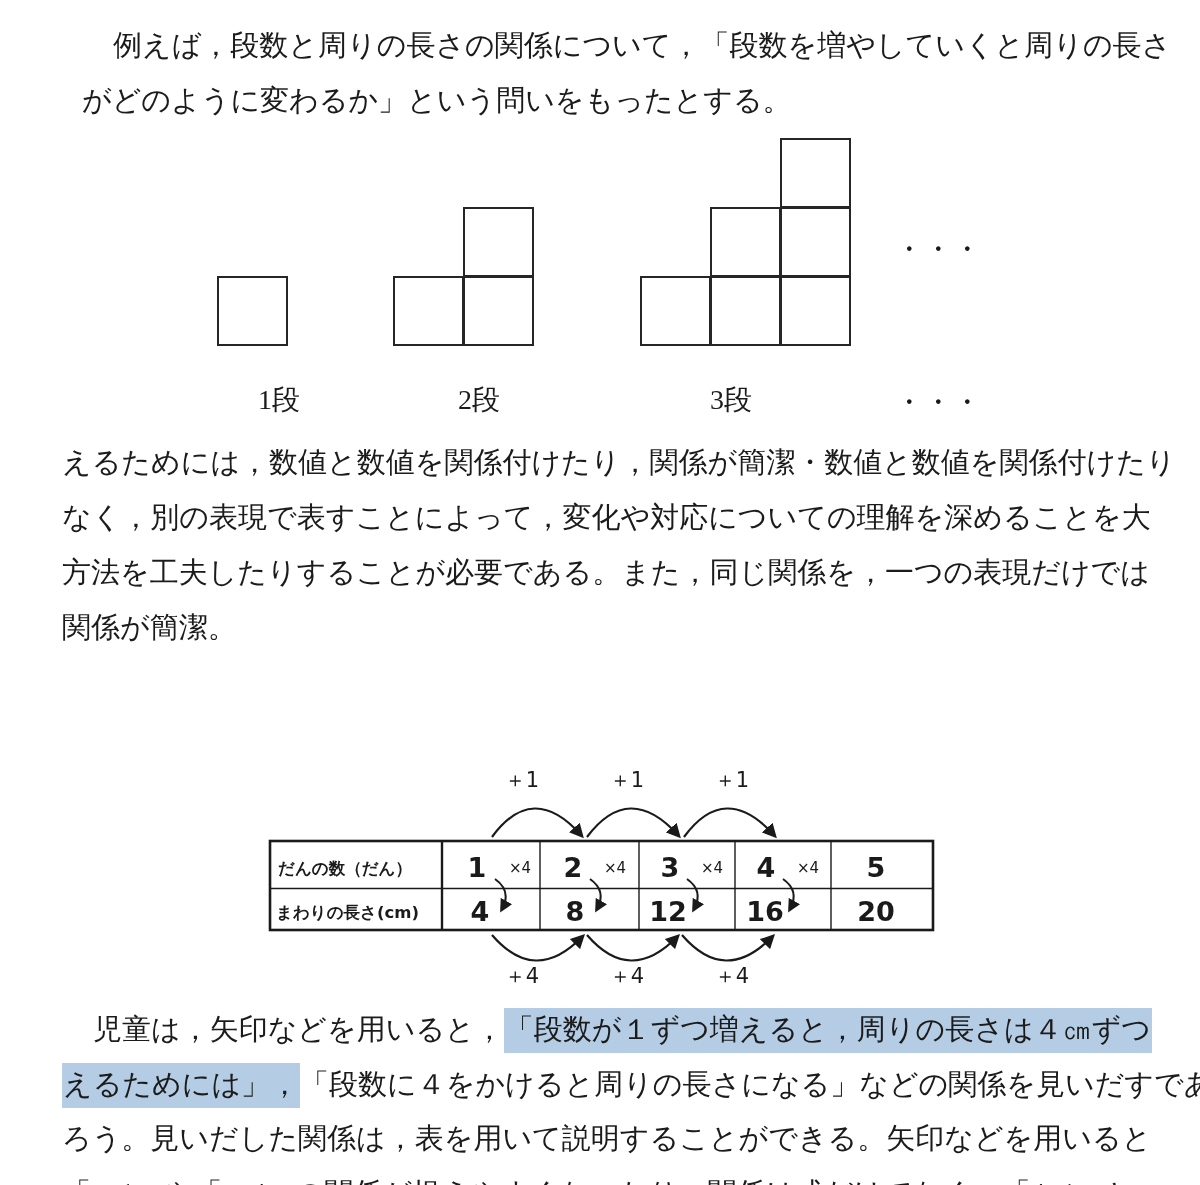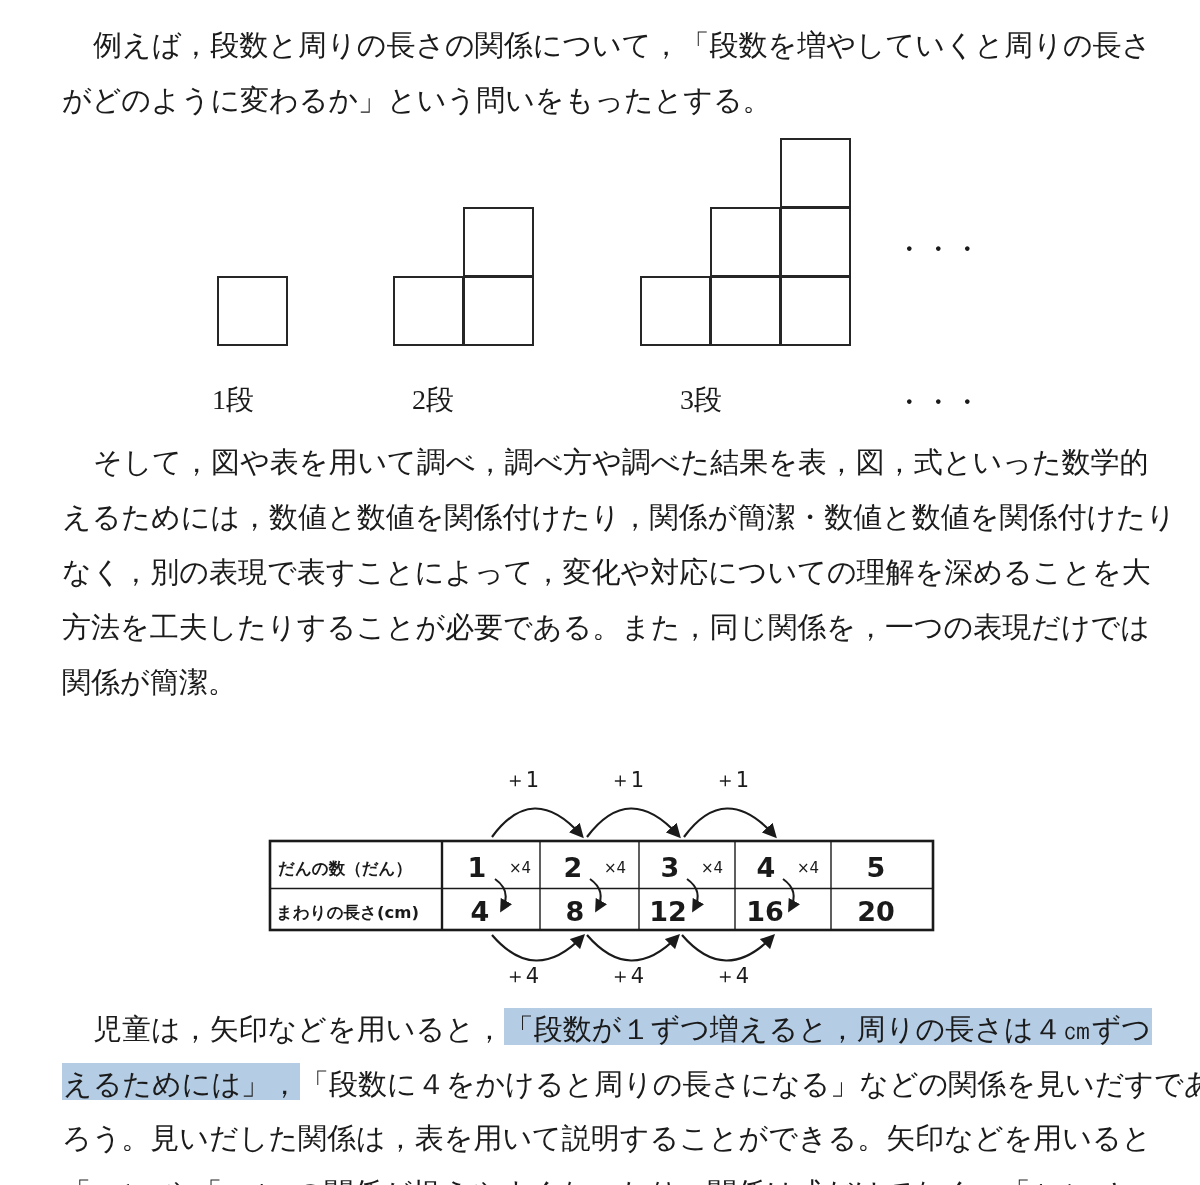--- a/index.html
+++ b/index.html
@@ -1,28 +1,28 @@
 <!DOCTYPE html>
 <html><head>
 <meta charset="utf-8">
 <style>
   html,body{margin:0;padding:0;background:#ffffff;}
   .page{
     position:relative;width:1200px;height:1185px;background:#ffffff;overflow:hidden;
     font-family:"Liberation Serif","DejaVu Serif",serif;color:#1b1b1b;
   }
   .para{position:absolute;left:62px;width:1076px;font-size:29px;line-height:55px;white-space:nowrap;}
-  .p1{top:18px;}
+  .p1{top:18px;margin-left:20px;}
   .p2{top:435px;}
   .p3{top:1002px;line-height:54.5px;}
   .indent{text-indent:31px;}
-  .hl{background:#b4cce4;padding:5px 1px 0 1px;}
+  .hl{background:#b4cce4;padding:5px 1px 8px 1px;}
   
   .sq{position:absolute;width:71px;height:70px;box-sizing:border-box;border:2px solid #262626;background:#ffffff;}
-  .stair-label{position:absolute;top:381px;font-size:28px;}
+  .stair-label{position:absolute;top:381px;font-size:28px;margin-left:46px;}
   .dots{position:absolute;font-size:24px;letter-spacing:5px;font-weight:bold;color:#1a1a1a;}
   
   .tablefig{position:absolute;left:255px;top:757px;}
   .tbl-header{font:bold 16.5px "DejaVu Sans","Liberation Sans",sans-serif;fill:#1a1a1a;}
   .tbl-num{font:bold 27px "DejaVu Sans","Liberation Sans",sans-serif;fill:#1a1a1a;text-anchor:middle;}
   .arc-label{font:21px "DejaVu Sans","Liberation Sans",sans-serif;fill:#1a1a1a;text-anchor:middle;}
   .x4-label{font:15px "DejaVu Sans","Liberation Sans",sans-serif;fill:#1a1a1a;text-anchor:middle;}
   .arc{fill:none;stroke:#1a1a1a;stroke-width:2.2;}
   .mini-arrow{fill:none;stroke:#1a1a1a;stroke-width:2;}
   .grid-thin{stroke:#1a1a1a;stroke-width:1.4;}
@@ -35,36 +35,35 @@
 
   <div class="para p1">
     <div class="indent">例えば，段数と周りの長さの関係について，「段数を増やしていくと周りの長さ</div>
     <div>がどのように変わるか」という問いをもったとする。</div>
   </div>
 
   <div id="stairs">
     <div class="dots" style="left:897px;top:233px;">・・・</div>
     <div class="stair-label" style="left:212px;">1段</div>
     <div class="stair-label" style="left:412px;">2段</div>
-    <div class="stair-label" style="left:680px;">3段</div>
+    <div class="stair-label" style="left:664px;">3段</div>
     <div class="dots" style="left:897px;top:386px;">・・・</div>
   <div class="sq" style="left: 217px; top: 276px;"></div>
       <div class="sq" style="left: 393px; top: 276px;"></div>
       <div class="sq" style="left: 463px; top: 276px;"></div>
       <div class="sq" style="left: 463px; top: 207px;"></div>
       <div class="sq" style="left: 640px; top: 276px;"></div>
       <div class="sq" style="left: 710px; top: 276px;"></div>
       <div class="sq" style="left: 710px; top: 207px;"></div>
       <div class="sq" style="left: 780px; top: 276px;"></div>
       <div class="sq" style="left: 780px; top: 207px;"></div>
       <div class="sq" style="left: 780px; top: 138px;"></div>
     </div>
 
   <div class="para p2">
-    <div class="indent">そして，図や表を用いて調べ，調べ方や調べた結果を表，図，式といった数学的</div>
     <div>えるためには，数値と数値を関係付けたり，関係が簡潔・数値と数値を関係付けたり</div>
     <div>なく，別の表現で表すことによって，変化や対応についての理解を深めることを大</div>
     <div>方法を工夫したりすることが必要である。また，同じ関係を，一つの表現だけでは</div>
     <div>関係が簡潔。</div>
   </div>
 
   <svg class="tablefig" width="700" height="240" viewBox="0 0 700 240">
     <defs>
       <marker id="ah" viewBox="0 0 10 10" refX="7" refY="5" markerWidth="6.5" markerHeight="6.5" orient="auto-start-reverse">
         <path d="M0,0 L10,5 L0,10 z" fill="#1a1a1a"></path>

